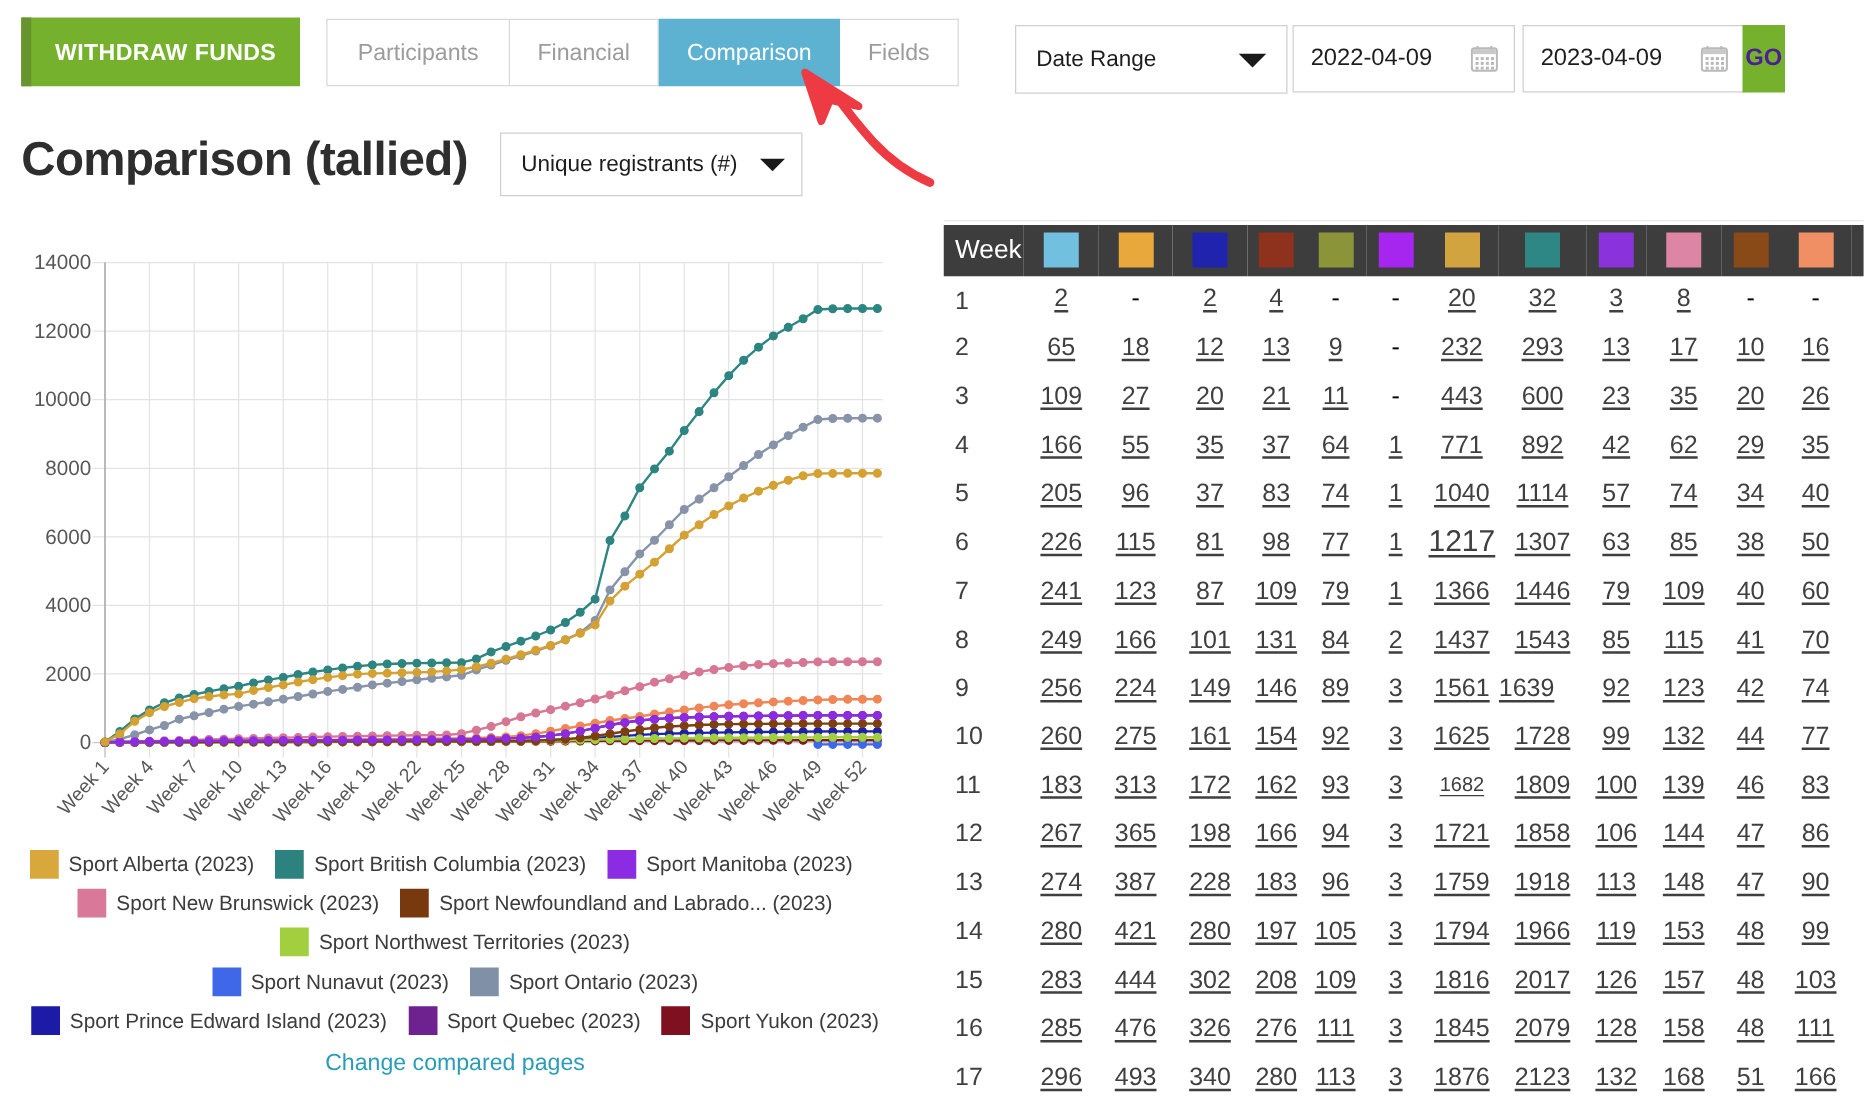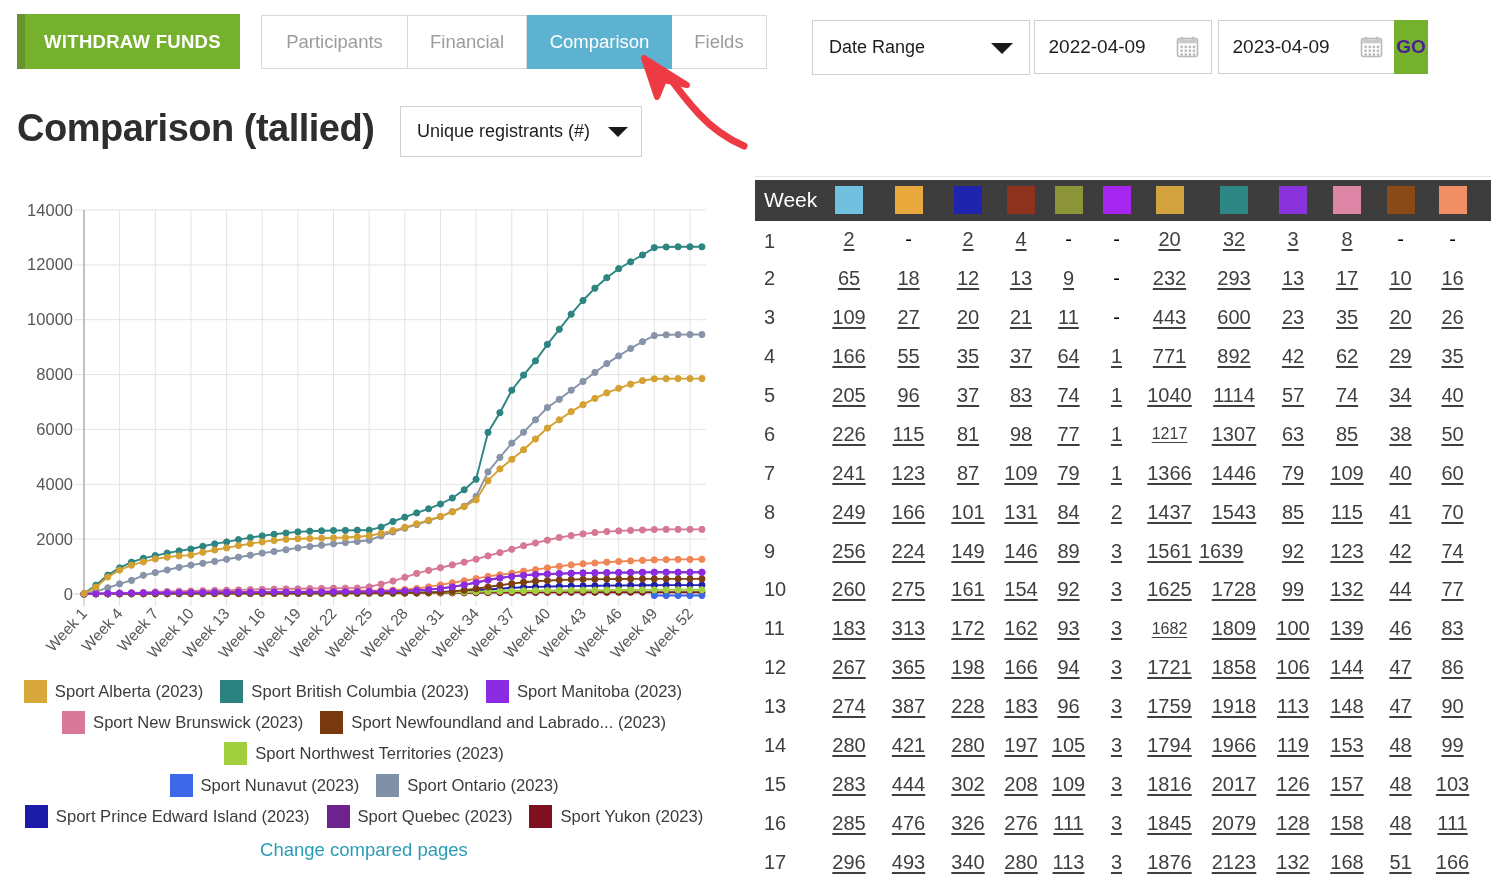--- a/index.html
+++ b/index.html
@@ -927,21 +927,21 @@
           <td></td>
         </tr>
 <tr style="height:38.9px;">
           <td style="font-size:20px;color:#3f3f3f;padding-left:9px;">6</td>
           <td style="text-align:center;font-size:20px;"><a class="num" href="#">226</a></td>
           <td style="text-align:center;font-size:20px;"><a class="num" href="#">115</a></td>
           <td style="text-align:center;font-size:20px;"><a class="num" href="#">81</a></td>
           <td style="text-align:center;font-size:20px;"><a class="num" href="#">98</a></td>
           <td style="text-align:center;font-size:20px;"><a class="num" href="#">77</a></td>
           <td style="text-align:center;font-size:20px;"><a class="num" href="#">1</a></td>
-          <td style="text-align:center;font-size:16px;"><a class="num" href="#">1217</a></td>
+          <td style="text-align:center;font-size:24px;"><a class="num" href="#">1217</a></td>
           <td style="text-align:center;font-size:20px;"><a class="num" href="#">1307</a></td>
           <td style="text-align:center;font-size:20px;"><a class="num" href="#">63</a></td>
           <td style="text-align:center;font-size:20px;"><a class="num" href="#">85</a></td>
           <td style="text-align:center;font-size:20px;"><a class="num" href="#">38</a></td>
           <td style="text-align:center;font-size:20px;"><a class="num" href="#">50</a></td>
           <td></td>
         </tr>
 <tr style="height:38.9px;">
           <td style="font-size:20px;color:#3f3f3f;padding-left:9px;">7</td>
           <td style="text-align:center;font-size:20px;"><a class="num" href="#">241</a></td>

